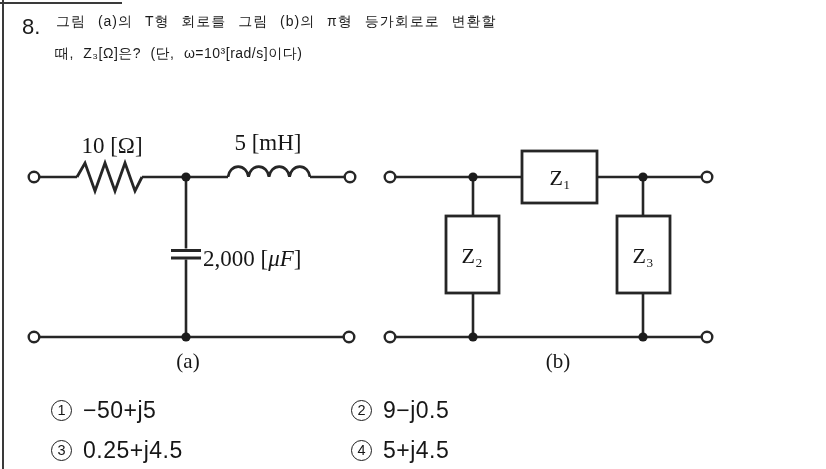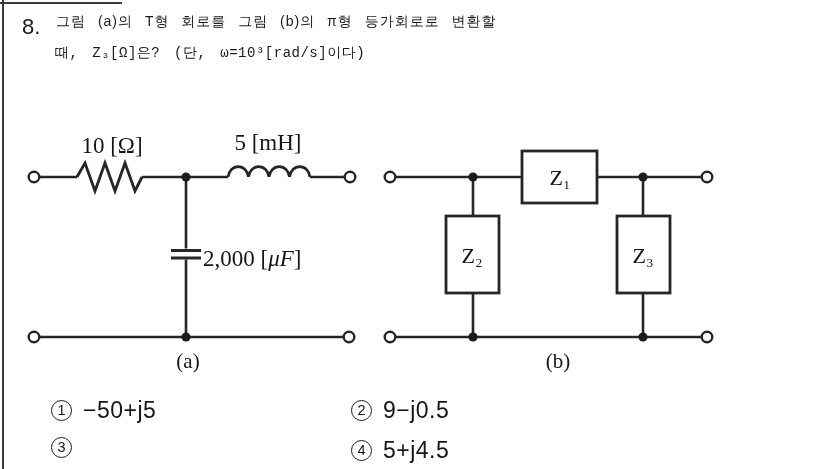--- a/index.html
+++ b/index.html
@@ -6,21 +6,21 @@
   .page{
     position:relative;width:826px;height:469px;background:#ffffff;
     font-family:"Liberation Sans","DejaVu Sans",sans-serif;color:#1c1c1c;
     overflow:hidden;
   }
   .border-v{position:absolute;left:2px;top:0;width:2px;height:469px;background:#3a3a3a;}
   .border-h{position:absolute;left:0;top:2px;width:122px;height:2px;background:#3a3a3a;}
   .qtext{position:absolute;font-size:14px;line-height:1.25;letter-spacing:1px;word-spacing:7px;white-space:pre;color:#1a1a1a;}
   .qnum{position:absolute;left:22px;top:13px;font-size:22px;letter-spacing:0;}
   .qline1{left:56px;top:13px;}
-  .qline2{left:55px;top:45px;letter-spacing:0.5px;word-spacing:5px;font-family:Liberation Mono, monospace;}
+  .qline2{left:55px;top:45px;letter-spacing:0.5px;word-spacing:5px;}
   svg.circuit{position:absolute;left:0;top:0;width:826px;height:469px;}
   .option{position:absolute;display:flex;align-items:center;gap:11px;font-size:23px;color:#161616;cursor:default;}
   .onum{
     width:21px;height:21px;box-sizing:border-box;border:1.7px solid #1c1c1c;border-radius:50%;
     font-size:14.5px;line-height:1;display:flex;align-items:center;justify-content:center;
     flex:0 0 auto;
   }
   .opt-1{left:51px;top:397px;}
   .opt-2{left:351px;top:397px;}
   .opt-3{left:51px;top:437px;}
@@ -114,19 +114,20 @@
   <div class="option opt-1">
     <span class="onum">1</span>
     <span class="otext">−50+j5</span>
   </div>
   <div class="option opt-2">
     <span class="onum">2</span>
     <span class="otext">9−j0.5</span>
   </div>
   <div class="option opt-3">
     <span class="onum">3</span>
+    <span class="otext">0.25+j4.5</span>
   </div>
   <div class="option opt-4">
     <span class="onum">4</span>
     <span class="otext">5+j4.5</span>
   </div>
 
 </div>
 
 </body></html>

